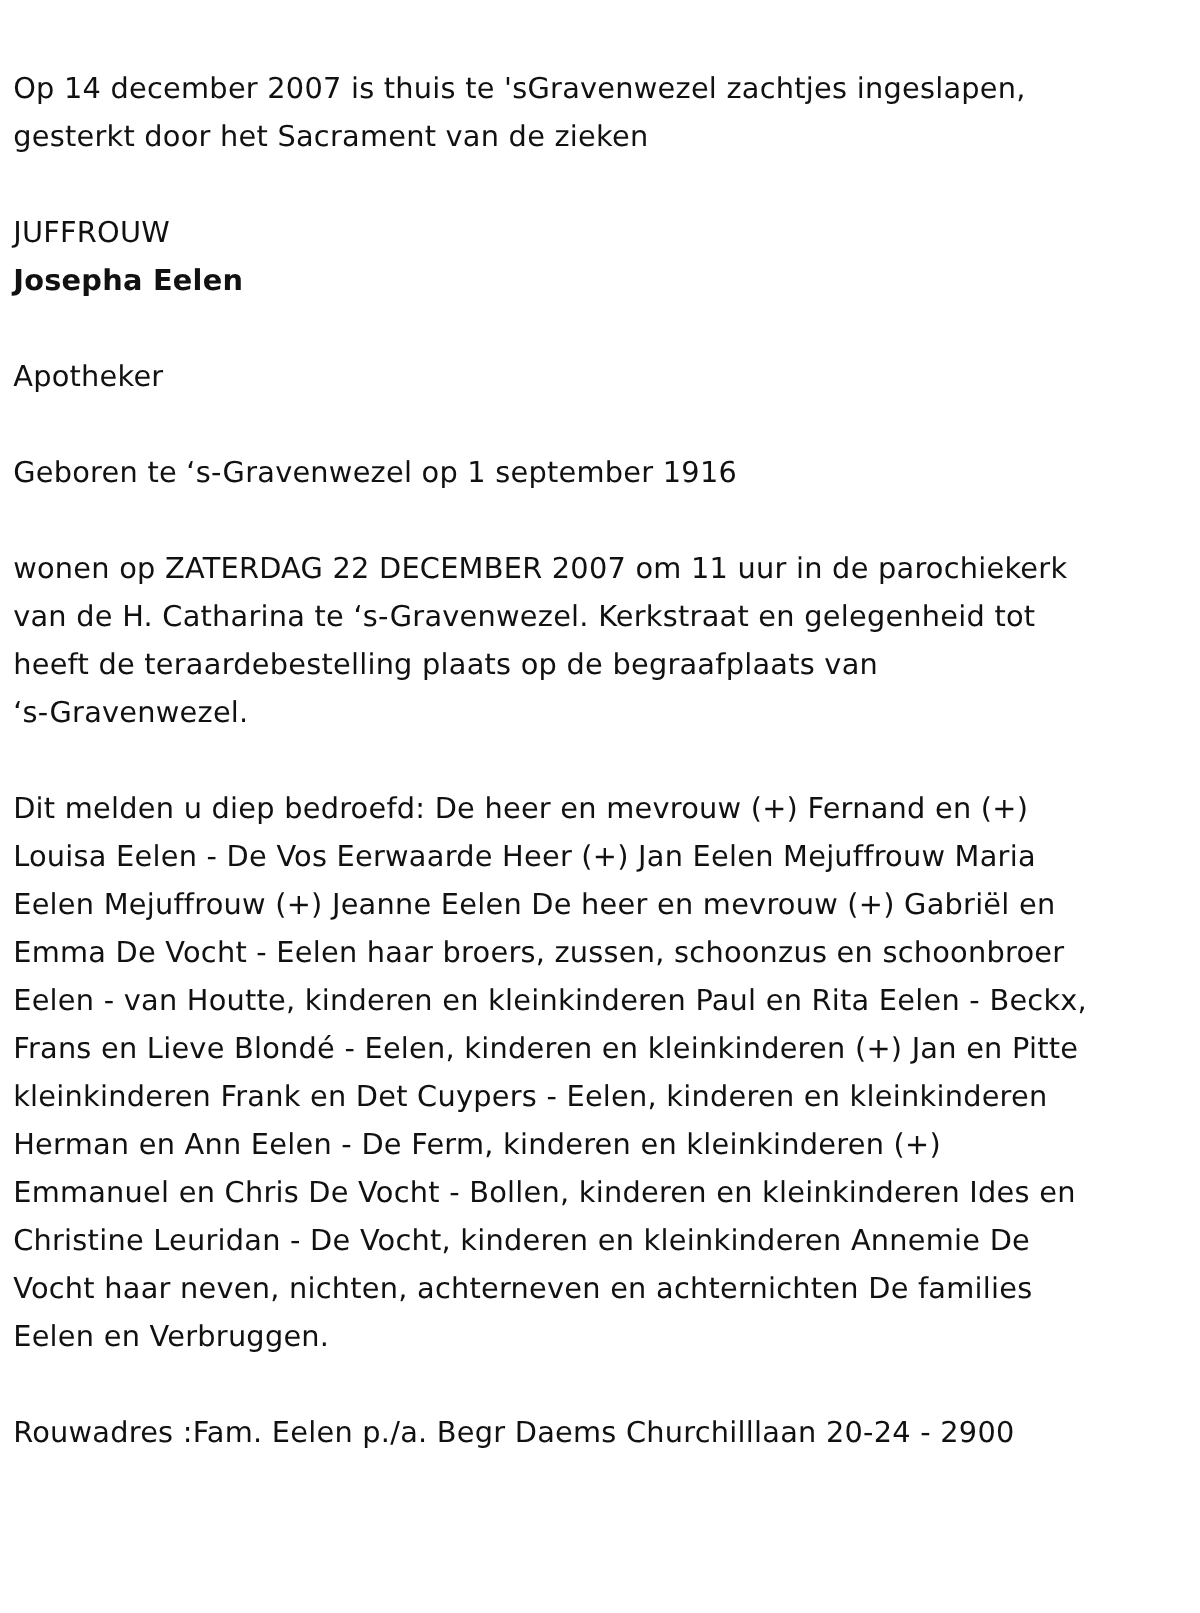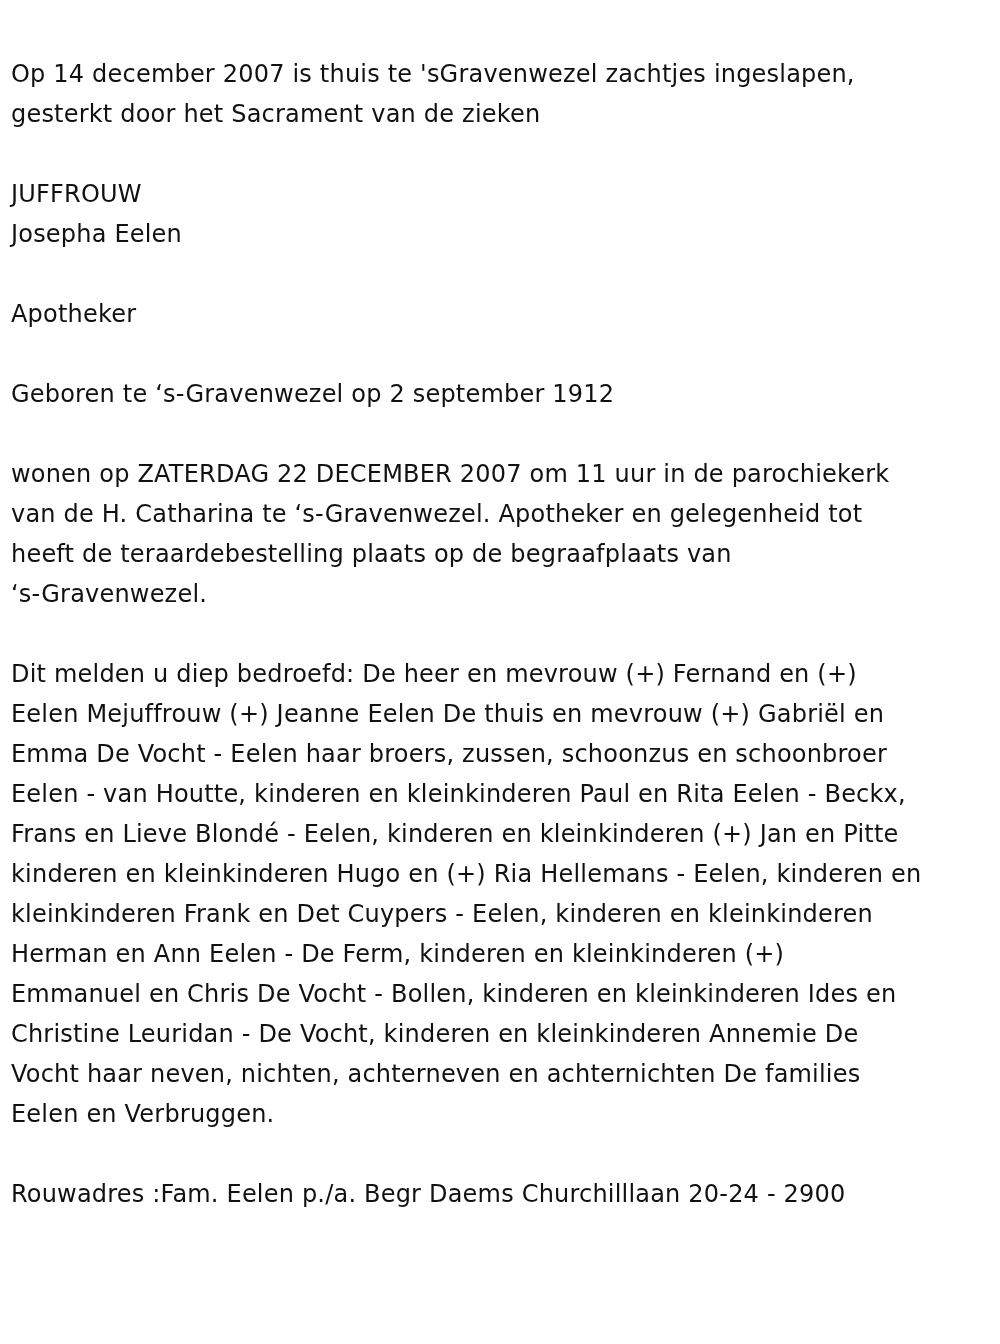--- a/index.html
+++ b/index.html
@@ -21,21 +21,21 @@
       width: 985px;
       box-sizing: border-box;
     }
     .line {
       display: block;
       height: 40px;
       line-height: 40px;
       white-space: nowrap;
     }
     .blank { height: 40px; }
-    .bold { font-weight: normal; }
+    .bold { font-weight: bold; }
     .top { padding-top: 6px; margin-top: 48px; }
   </style>
 </head>
 <body>
 
 <div class="page top">
 
   <div>
     <span class="line">Op 14 december 2007 is thuis te 'sGravenwezel zachtjes ingeslapen,</span>
     <span class="line">gesterkt door het Sacrament van de zieken</span>
@@ -45,40 +45,40 @@
 
   <span class="line">JUFFROUW</span>
   <span class="line bold">Josepha Eelen</span>
 
   <div class="blank"></div>
 
   <span class="line">Apotheker</span>
 
   <div class="blank"></div>
 
-  <span class="line">Geboren te ‘s-Gravenwezel op 2 september 1912</span>
+  <span class="line">Geboren te ‘s-Gravenwezel op 1 september 1916</span>
 
   <div class="blank"></div>
 
   <div>
     <span class="line">wonen op ZATERDAG 22 DECEMBER 2007 om 11 uur in de parochiekerk</span>
-    <span class="line">van de H. Catharina te ‘s-Gravenwezel. Apotheker en gelegenheid tot</span>
+    <span class="line">van de H. Catharina te ‘s-Gravenwezel. Kerkstraat en gelegenheid tot</span>
     <span class="line">heeft de teraardebestelling plaats op de begraafplaats van</span>
     <span class="line">‘s-Gravenwezel.</span>
   </div>
 
   <div class="blank"></div>
 
   <div>
     <span class="line">Dit melden u diep bedroefd: De heer en mevrouw (+) Fernand en (+)</span>
-    <span class="line">Eelen Mejuffrouw (+) Jeanne Eelen De thuis en mevrouw (+) Gabriël en</span>
+    <span class="line">Louisa Eelen - De Vos Eerwaarde Heer (+) Jan Eelen Mejuffrouw Maria</span>
+    <span class="line">Eelen Mejuffrouw (+) Jeanne Eelen De heer en mevrouw (+) Gabriël en</span>
     <span class="line">Emma De Vocht - Eelen haar broers, zussen, schoonzus en schoonbroer</span>
     <span class="line">Eelen - van Houtte, kinderen en kleinkinderen Paul en Rita Eelen - Beckx,</span>
     <span class="line">Frans en Lieve Blondé - Eelen, kinderen en kleinkinderen (+) Jan en Pitte</span>
-    <span class="line">kinderen en kleinkinderen Hugo en (+) Ria Hellemans - Eelen, kinderen en</span>
     <span class="line">kleinkinderen Frank en Det Cuypers - Eelen, kinderen en kleinkinderen</span>
     <span class="line">Herman en Ann Eelen - De Ferm, kinderen en kleinkinderen (+)</span>
     <span class="line">Emmanuel en Chris De Vocht - Bollen, kinderen en kleinkinderen Ides en</span>
     <span class="line">Christine Leuridan - De Vocht, kinderen en kleinkinderen Annemie De</span>
     <span class="line">Vocht haar neven, nichten, achterneven en achternichten De families</span>
     <span class="line">Eelen en Verbruggen.</span>
   </div>
 
   <div class="blank"></div>
 

